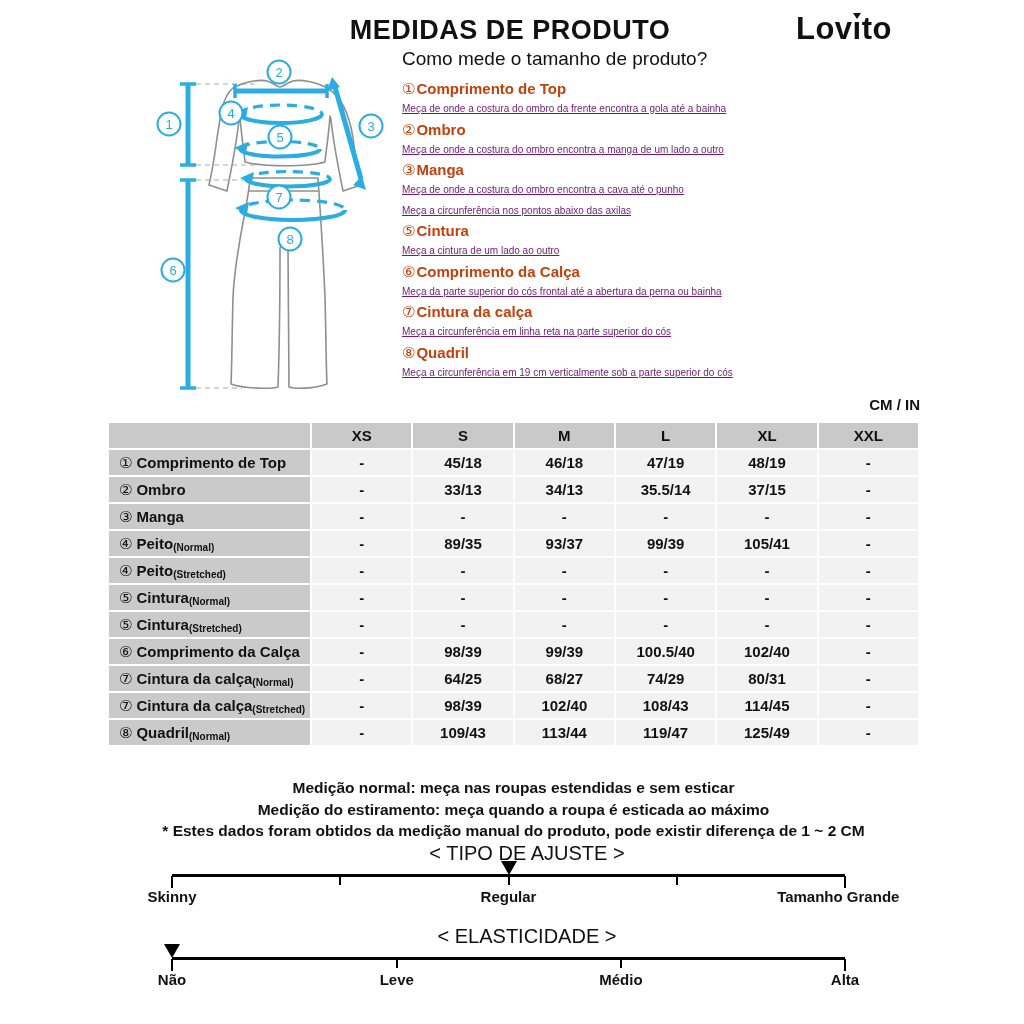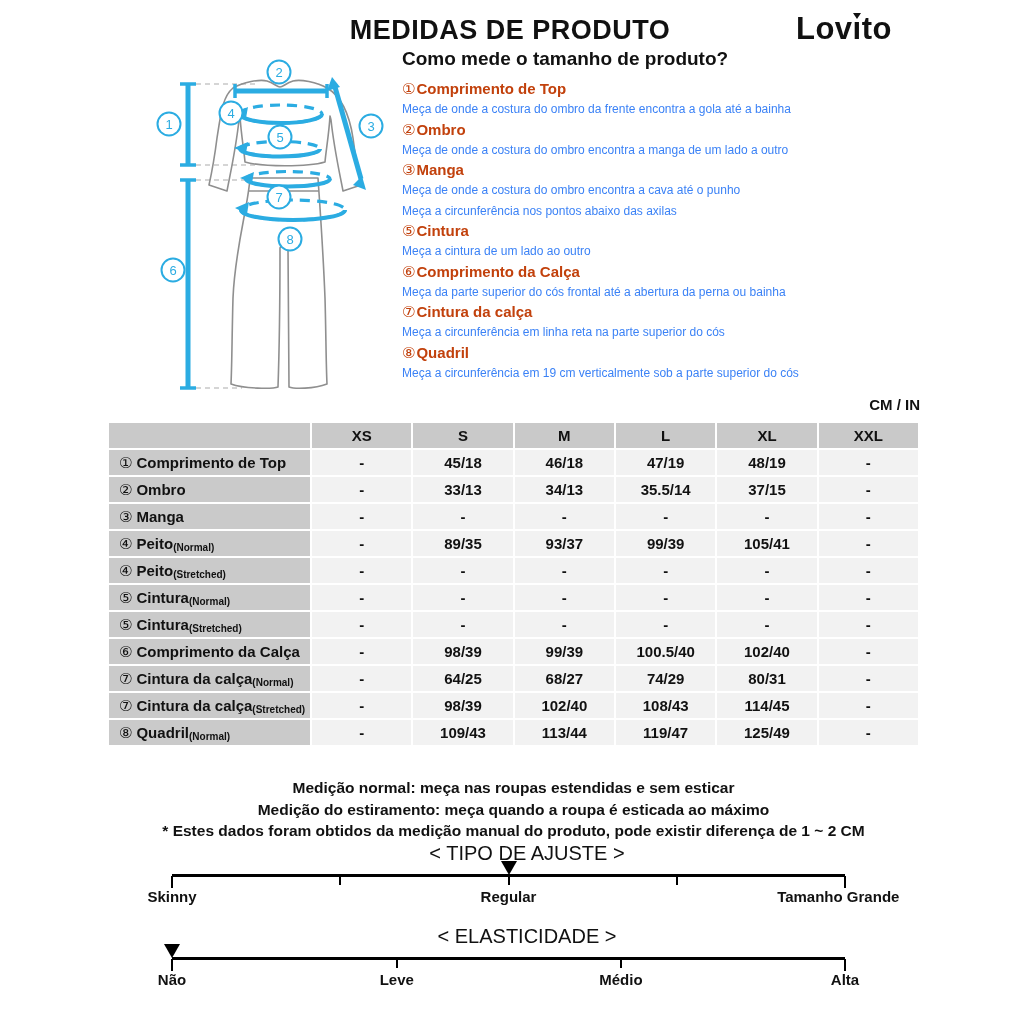--- a/index.html
+++ b/index.html
@@ -21,27 +21,27 @@
   .brand .logo-dot{
     position:absolute;left:50%;top:2px;transform:translateX(-50%);
     width:0;height:0;border-left:4px solid transparent;border-right:4px solid transparent;
     border-top:6px solid #111;
   }
   
   .diagram{position:absolute;left:128px;top:58px;width:280px;height:340px;}
   
   .howto-heading{
     position:absolute;left:402px;top:48px;
-    font-size:19px;font-weight:700;white-space:nowrap;
+    font-size:19px;font-weight:400;white-space:nowrap;
   }
   .defs{position:absolute;left:402px;top:79px;width:525px;}
   .def{margin:0 0 .5px 0;}
   .def .term{font-size:15px;font-weight:700;line-height:20px;color:#c2410c;white-space:nowrap;}
   .def .term .dnum{font-weight:400;margin-right:1px;}
-  .def .desc{font-size:12px;line-height:20px;color:#3b82f6;white-space:nowrap;}
+  .def .desc{font-size:10px;line-height:20px;color:#701a75;white-space:nowrap;text-decoration:underline;}
   
   .unit-label{
     position:absolute;right:104px;top:396px;
     font-size:15px;font-weight:800;white-space:nowrap;
   }
   
   .size-table{
     position:absolute;left:107px;top:421px;width:813px;
     border-collapse:separate;border-spacing:2px;table-layout:fixed;
   }

